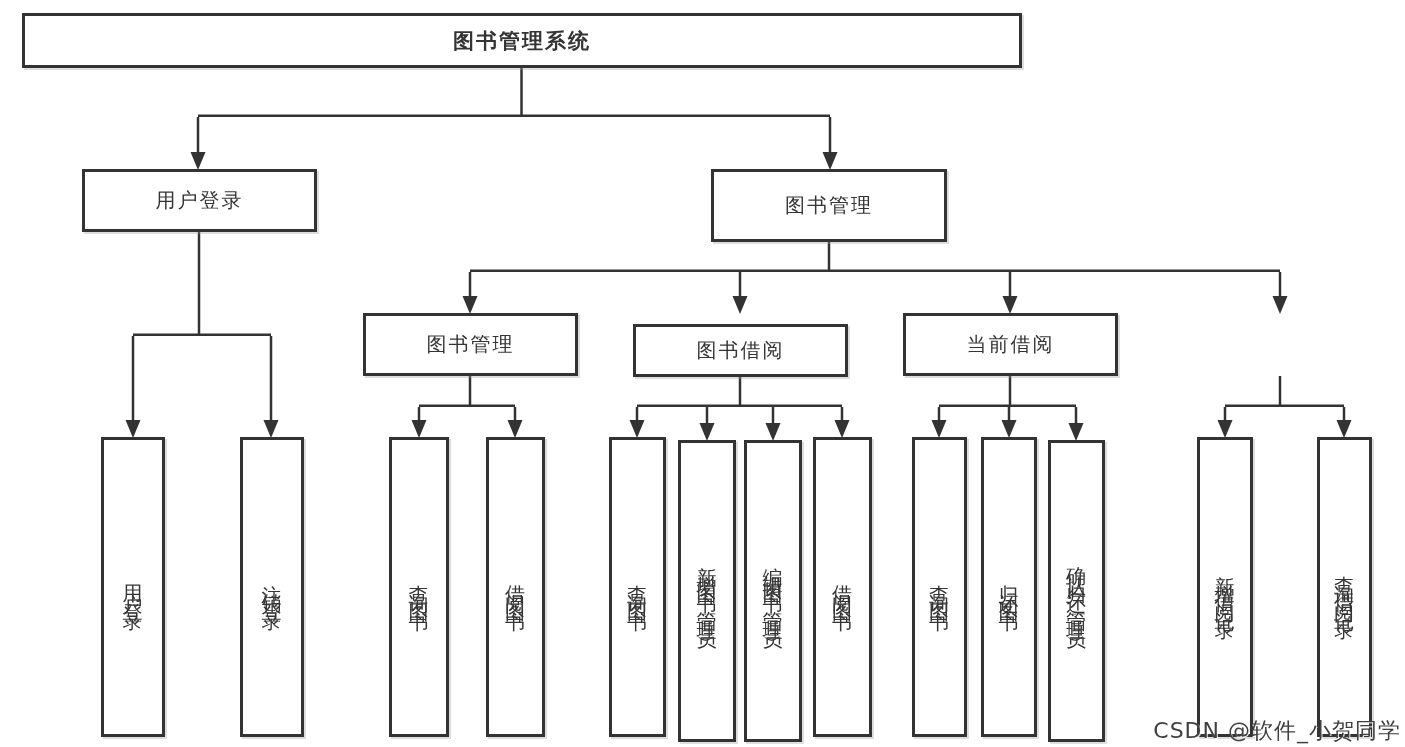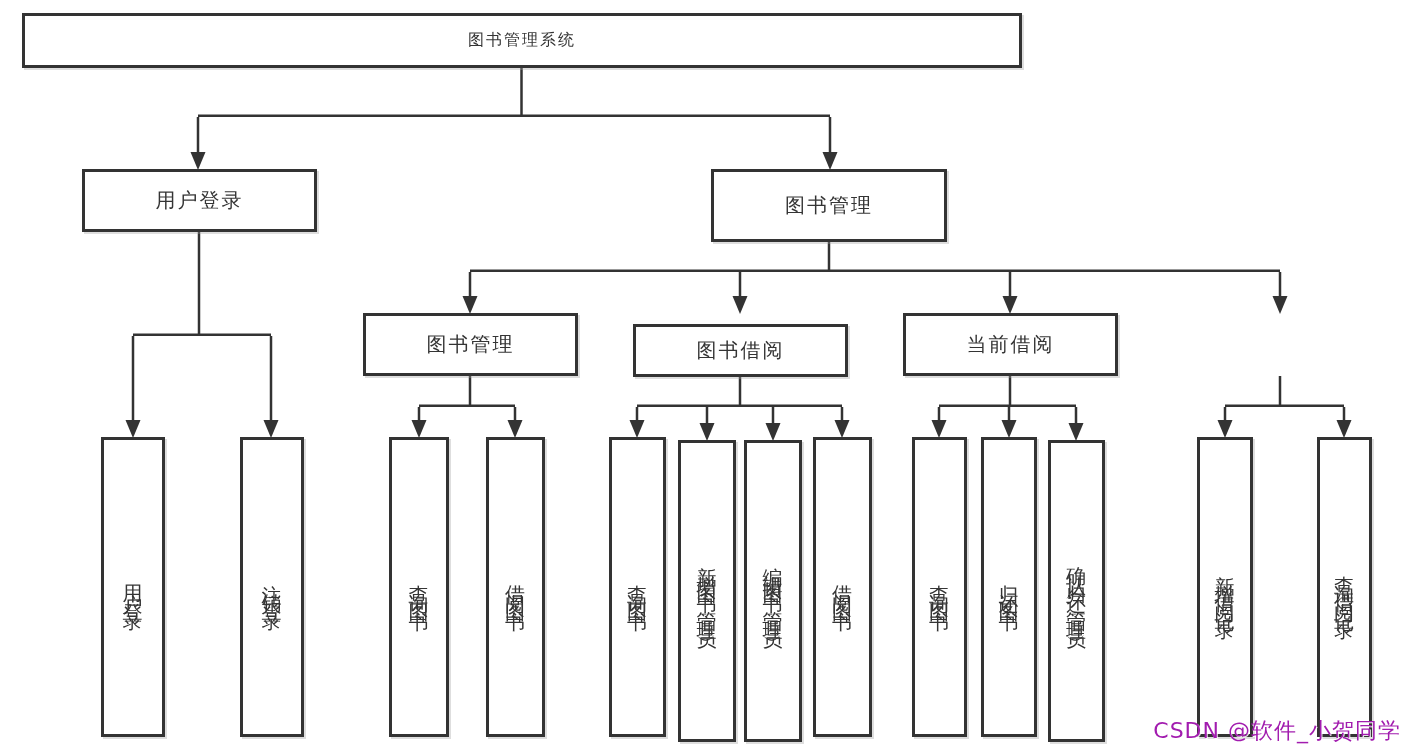--- a/index.html
+++ b/index.html
@@ -31,36 +31,36 @@
     align-items: center;
     justify-content: center;
     box-shadow: 2px 2px 0 rgba(160,160,160,0.35);
   }
   .hlabel {
     font-size: 20px;
     color: #343434;
     letter-spacing: 2px;
     white-space: nowrap;
   }
-  .root .hlabel { font-size: 16px; }
+  .root .hlabel { font-size: 21px; font-weight: bold; }
   .vlabel {
     writing-mode: vertical-rl;
     text-orientation: mixed;
     font-size: 20px;
     color: #343434;
     letter-spacing: 9px;
     line-height: 1;
     white-space: nowrap;
   }
   .watermark {
     position: absolute;
     top: 716px;
     right: 4px;
     font-size: 22px;
-    color: #a21caf;
+    color: #404040;
     letter-spacing: 1px;
     text-shadow: 1px 1px 0 rgba(255,255,255,0.85);
     white-space: nowrap;
     z-index: 5;
   }
 </style>
 </head>
 <body>
 
 <div id="canvas">

